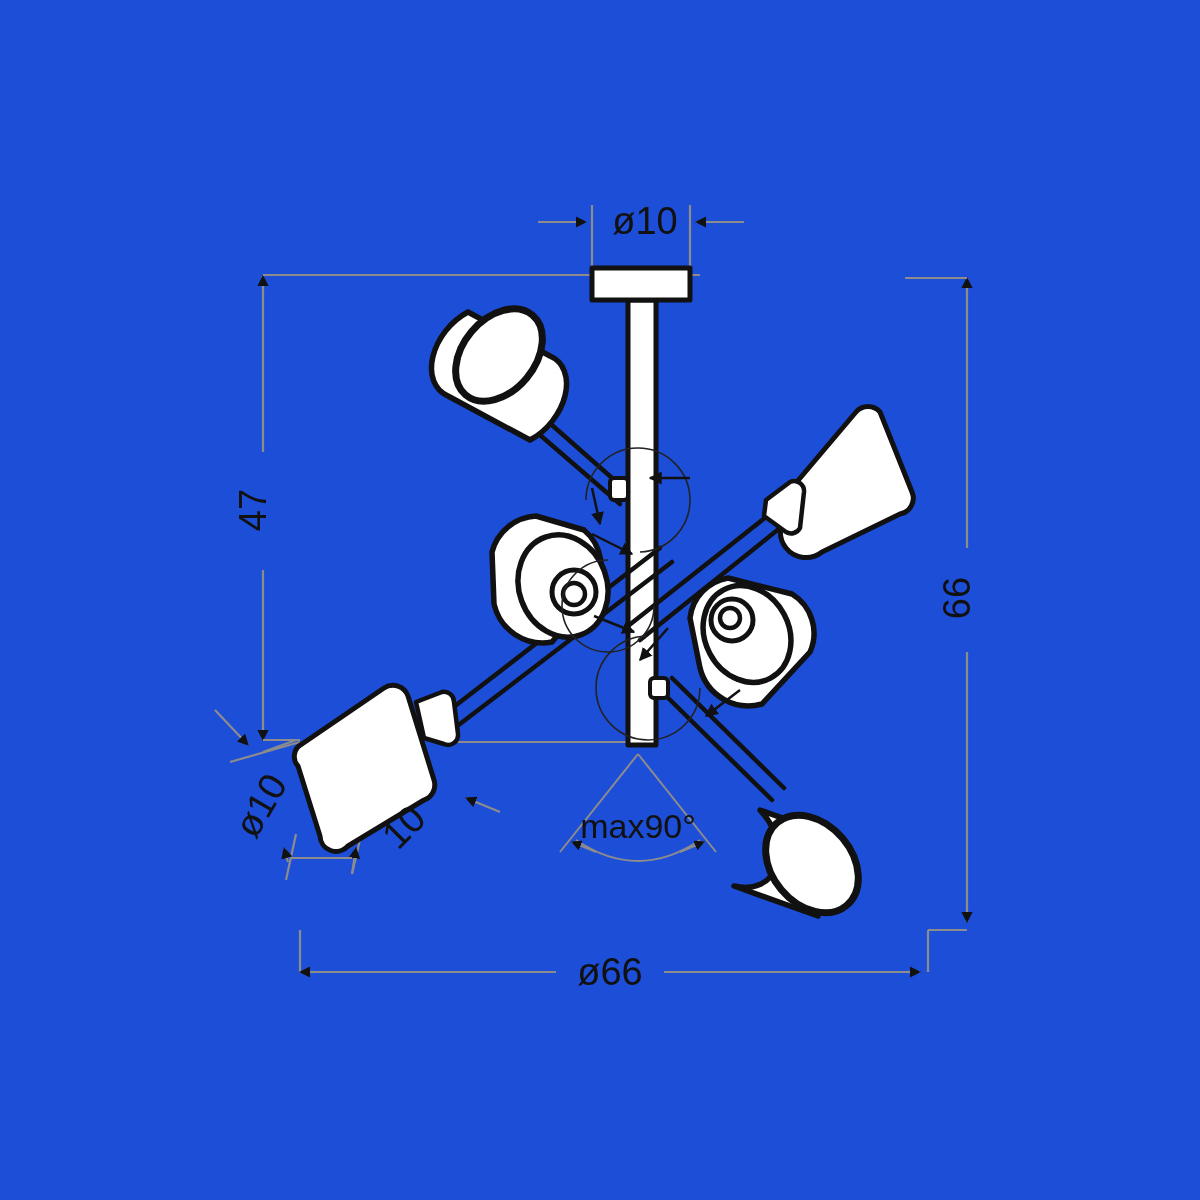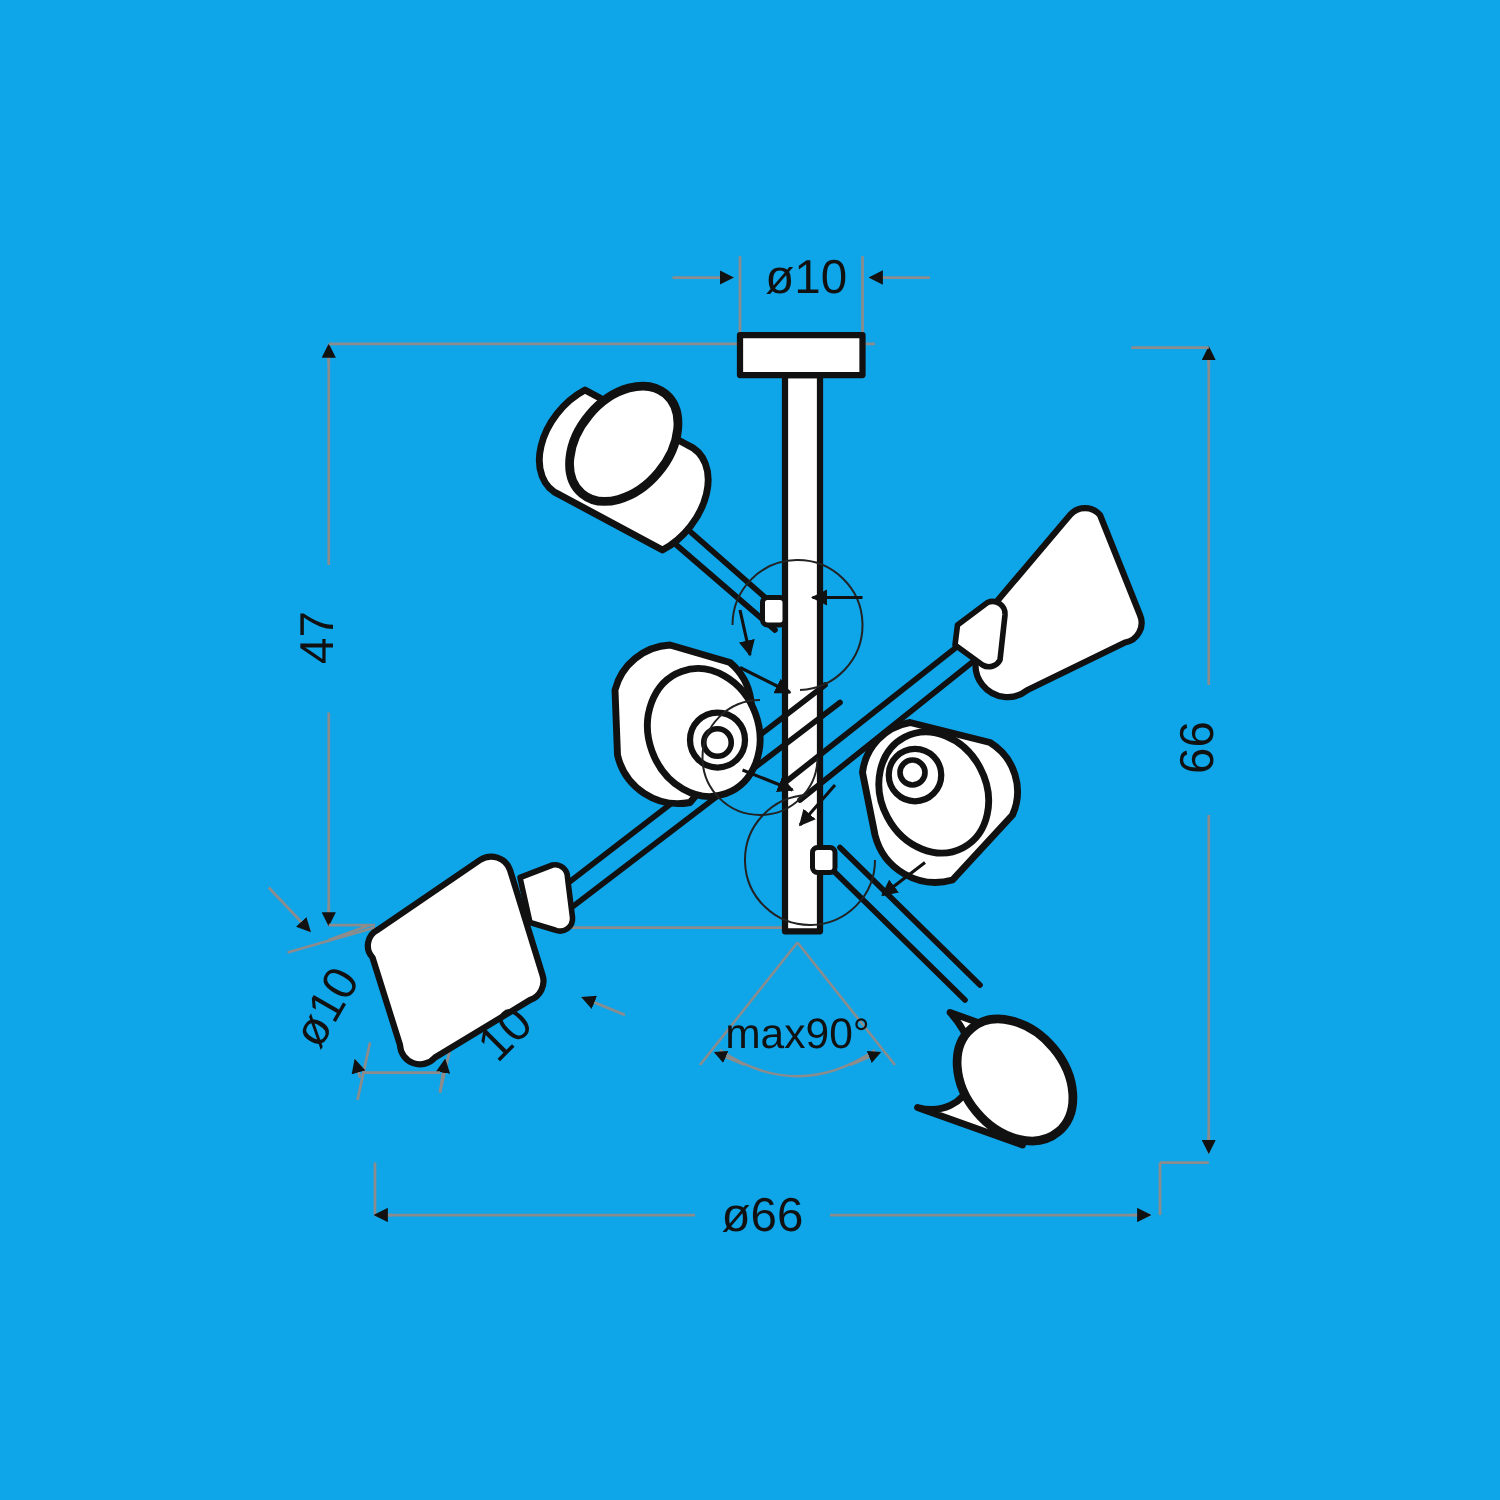--- a/index.html
+++ b/index.html
@@ -10,21 +10,21 @@
   body {
     width: 1200px;
     height: 1200px;
     font-family: "Liberation Sans", sans-serif;
     overflow: hidden;
   }
   #drawing-root {
     position: relative;
     width: 1200px;
     height: 1200px;
-    background: #0ea5e9;
+    background: #1d4ed8;
   }
   svg.cad {
     position: absolute;
     top: 0;
     left: 0;
     width: 1200px;
     height: 1200px;
     display: block;
   }
   .dim-text {

